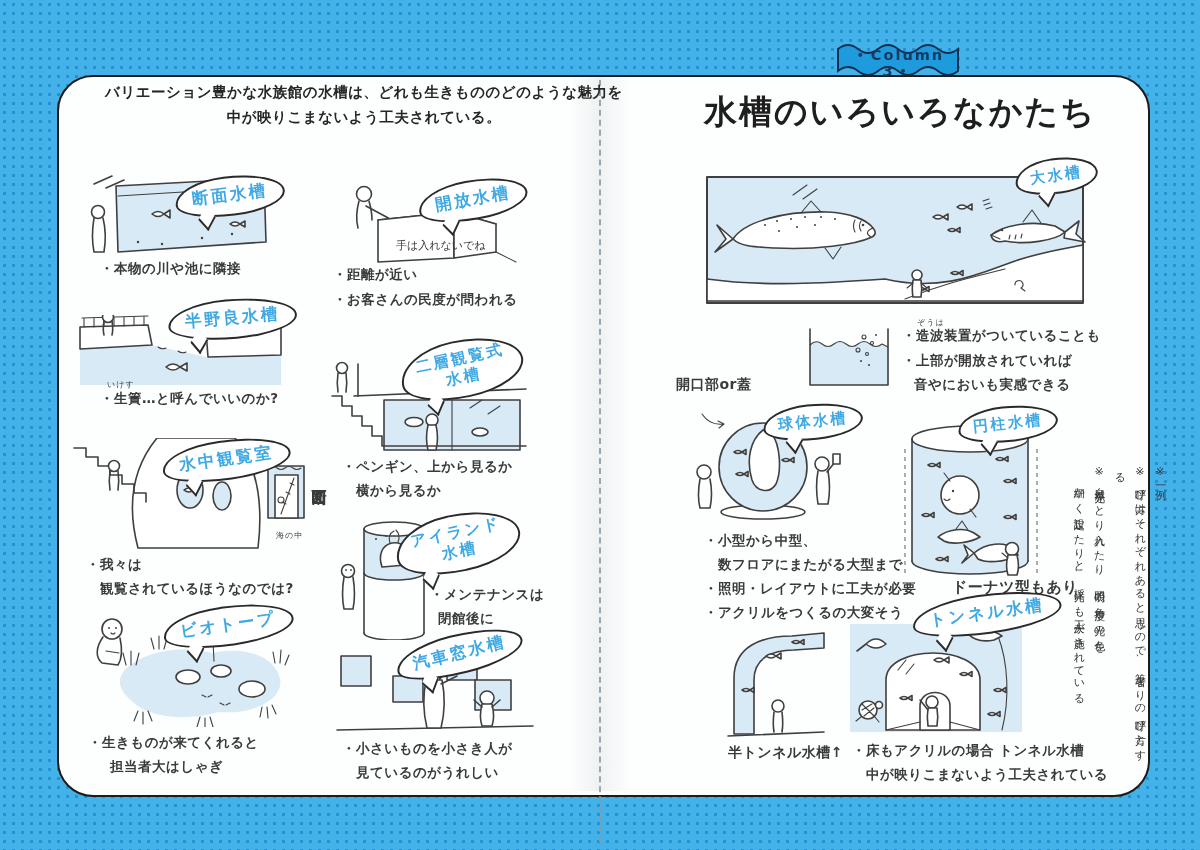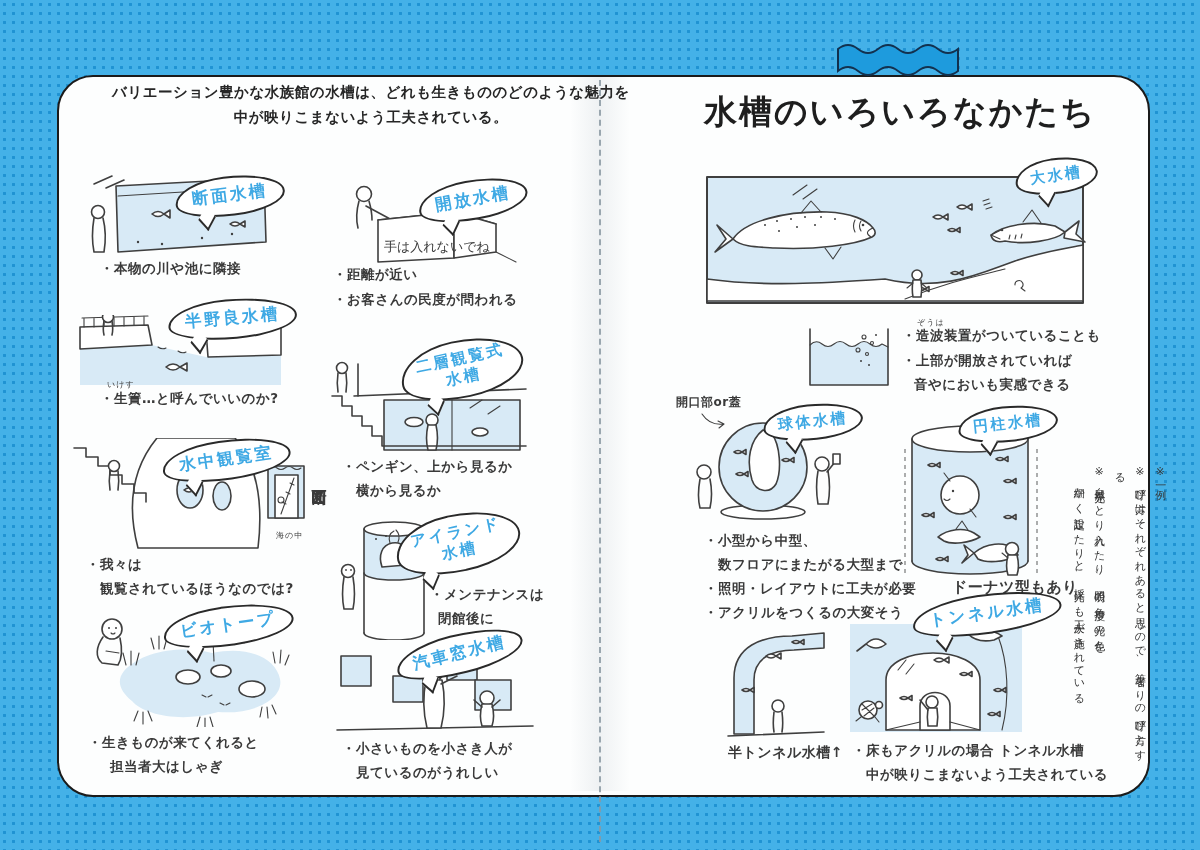--- a/index.html
+++ b/index.html
@@ -13,36 +13,36 @@
   .gutter{position:absolute;left:570px;top:77px;width:60px;height:714px;
     background:linear-gradient(90deg,rgba(0,0,0,0) 0%,rgba(110,130,145,.10) 48%,rgba(0,0,0,0) 100%);}
   .fold{position:absolute;left:599px;top:80px;height:762px;width:0;
     border-left:2px dashed #8b99a3;opacity:.85;}
   .badge{position:absolute;left:833px;top:40px;width:130px;height:40px;z-index:6;}
   .badge-text{position:absolute;left:0;top:7px;width:100%;text-align:center;
     font-size:14.5px;font-weight:bold;color:#143a60;letter-spacing:2px;}
   .badge-text .bdot{font-size:11px;margin:0 5px;position:relative;top:-1px;}
   .title{position:absolute;left:650px;top:90px;width:500px;text-align:center;
     font-size:33px;font-weight:800;color:#1e1e1e;letter-spacing:2px;}
-  .intro{position:absolute;left:71px;top:80px;width:520px;text-align:center;
+  .intro{position:absolute;left:64px;top:80px;width:520px;text-align:center;
     font-size:14.5px;font-weight:700;color:#262626;line-height:1.75;letter-spacing:.5px;padding-left:40px;}
   .bubble{position:absolute;background:#fff;border:2.5px solid #2a2a2a;
     border-radius:46% 54% 48% 52% / 58% 52% 48% 42%;
     padding:7px 15px 8px;color:#3fa9e4;font-weight:bold;font-size:16.5px;
     letter-spacing:2.5px;white-space:nowrap;text-align:center;line-height:1.25;z-index:5;}
   .bubble:after{content:"";position:absolute;left:20px;bottom:-9px;width:13px;height:13px;
     background:#fff;border-right:2.5px solid #2a2a2a;border-bottom:2.5px solid #2a2a2a;
     transform:rotate(55deg) skewX(20deg);}
   .bubble.two{font-size:15.5px;}
   .bubble.small{font-size:15px;padding:6px 13px 7px;}
   .note{position:absolute;color:#3a3a3a;font-size:13.5px;letter-spacing:.5px;
     white-space:nowrap;font-weight:700;z-index:4;}
   .note.sm{font-size:15px;}
   .furi{position:absolute;color:#3a3a3a;font-size:8px;letter-spacing:1px;white-space:nowrap;z-index:4;}
-  .sign{position:absolute;color:#3a3a3a;font-size:13px;white-space:nowrap;z-index:4;}
+  .sign{position:absolute;color:#3a3a3a;font-size:11px;white-space:nowrap;z-index:4;margin-left:12px;}
   .vtext{writing-mode:vertical-rl;}
   .vnotes{position:absolute;left:1068px;top:465px;height:300px;writing-mode:vertical-rl;
     font-size:11px;color:#333;letter-spacing:1.5px;line-height:1.85;z-index:4;}
   .vnotes .indent{text-indent:14px;}
   .illus{position:absolute;z-index:2;}
   svg .ln{fill:none;stroke:#3f3f3f;stroke-width:1.6;stroke-linecap:round;stroke-linejoin:round;}
   svg .thin{stroke-width:1.1;}
   svg .wt{fill:#d8eaf6;stroke:#3f3f3f;stroke-width:1.6;stroke-linejoin:round;}
   svg .wf{fill:#d8eaf6;stroke:none;}
   svg .wh{fill:#fff;stroke:#3f3f3f;stroke-width:1.6;stroke-linejoin:round;stroke-linecap:round;}
@@ -56,20 +56,21 @@
 
   <div class="page"></div>
   <div class="gutter"></div>
   <div class="fold"></div>
 
   <div class="badge">
     <svg width="130" height="40" viewBox="0 0 130 40">
       <path d="M5,9 q10,-8 20,0 q10,8 20,0 q10,-8 20,0 q10,8 20,0 q10,-8 20,0 q10,8 20,0
                L125,31 q-10,8 -20,0 q-10,-8 -20,0 q-10,8 -20,0 q-10,-8 -20,0 q-10,8 -20,0 q-10,-8 -20,0 Z" fill="#1e9bdd" stroke="#12314f" stroke-width="2"></path>
     </svg>
+    <div class="badge-text"><span class="bdot">•</span><span>Column 3</span><span class="bdot">•</span></div>
   </div>
 
   <div class="title">水槽のいろいろなかたち</div>
 
   <div class="intro">
     <div>バリエーション豊かな水族館の水槽は、どれも生きもののどのような魅力を</div>
     <div>中が映りこまないよう工夫されている。</div>
   </div>
 
   <svg class="illus" style="left:82px;top:172px" width="190" height="92">
@@ -277,21 +278,21 @@
       <circle class="ln thin" cx="61" cy="31" r="1.5"></circle>
     <circle class="dot" cx="55" cy="38" r="1"></circle>
       <circle class="dot" cx="63" cy="42" r="1"></circle>
       <circle class="dot" cx="70" cy="12" r="1"></circle>
   </svg>
   <div class="furi" style="left:917px;top:317px">ぞうは</div>
   <div class="note" style="left:902px;top:327px">・造波装置がついていることも</div>
   <div class="note" style="left:902px;top:352px">・上部が開放されていれば</div>
   <div class="note" style="left:914px;top:376px">音やにおいも実感できる</div>
 
-  <div class="note" style="left:676px;top:394px;font-size:12px">開口部or蓋</div>
+  <div class="note" style="left:676px;top:376px;font-size:14px">開口部or蓋</div>
   <svg class="illus" style="left:690px;top:412px" width="152" height="110">
     <path class="ln thin" d="M12,2 Q20,14 34,12 M34,12 l-6,-3 M34,12 l-5,4"></path>
     <ellipse class="wh" cx="73" cy="100" rx="42" ry="7"></ellipse>
     <circle class="wt" cx="73" cy="55" r="44"></circle>
     <path class="wh" d="M73,18 C60,28 56,48 62,68 C66,80 80,82 86,72 C92,58 90,33 82,22 Z"></path>
     <path class="wh thin" d="M44,40 q4,-3 8,0 q-4,3 -8,0 z M52,40 l4,-2.5 v5 z"></path>
     <path class="wh thin" d="M46,62 q4,-3 8,0 q-4,3 -8,0 z M54,62 l4,-2.5 v5 z"></path>
     <path class="wh thin" d="M92,48 q4,-3 8,0 q-4,3 -8,0 z M100,48 l4,-2.5 v5 z"></path>
     <circle class="wh" cx="14" cy="60" r="7"></circle>
     <path class="ln" d="M10,67 C8,78 8,88 10,96 L20,96 C22,87 22,77 20,67"></path>

